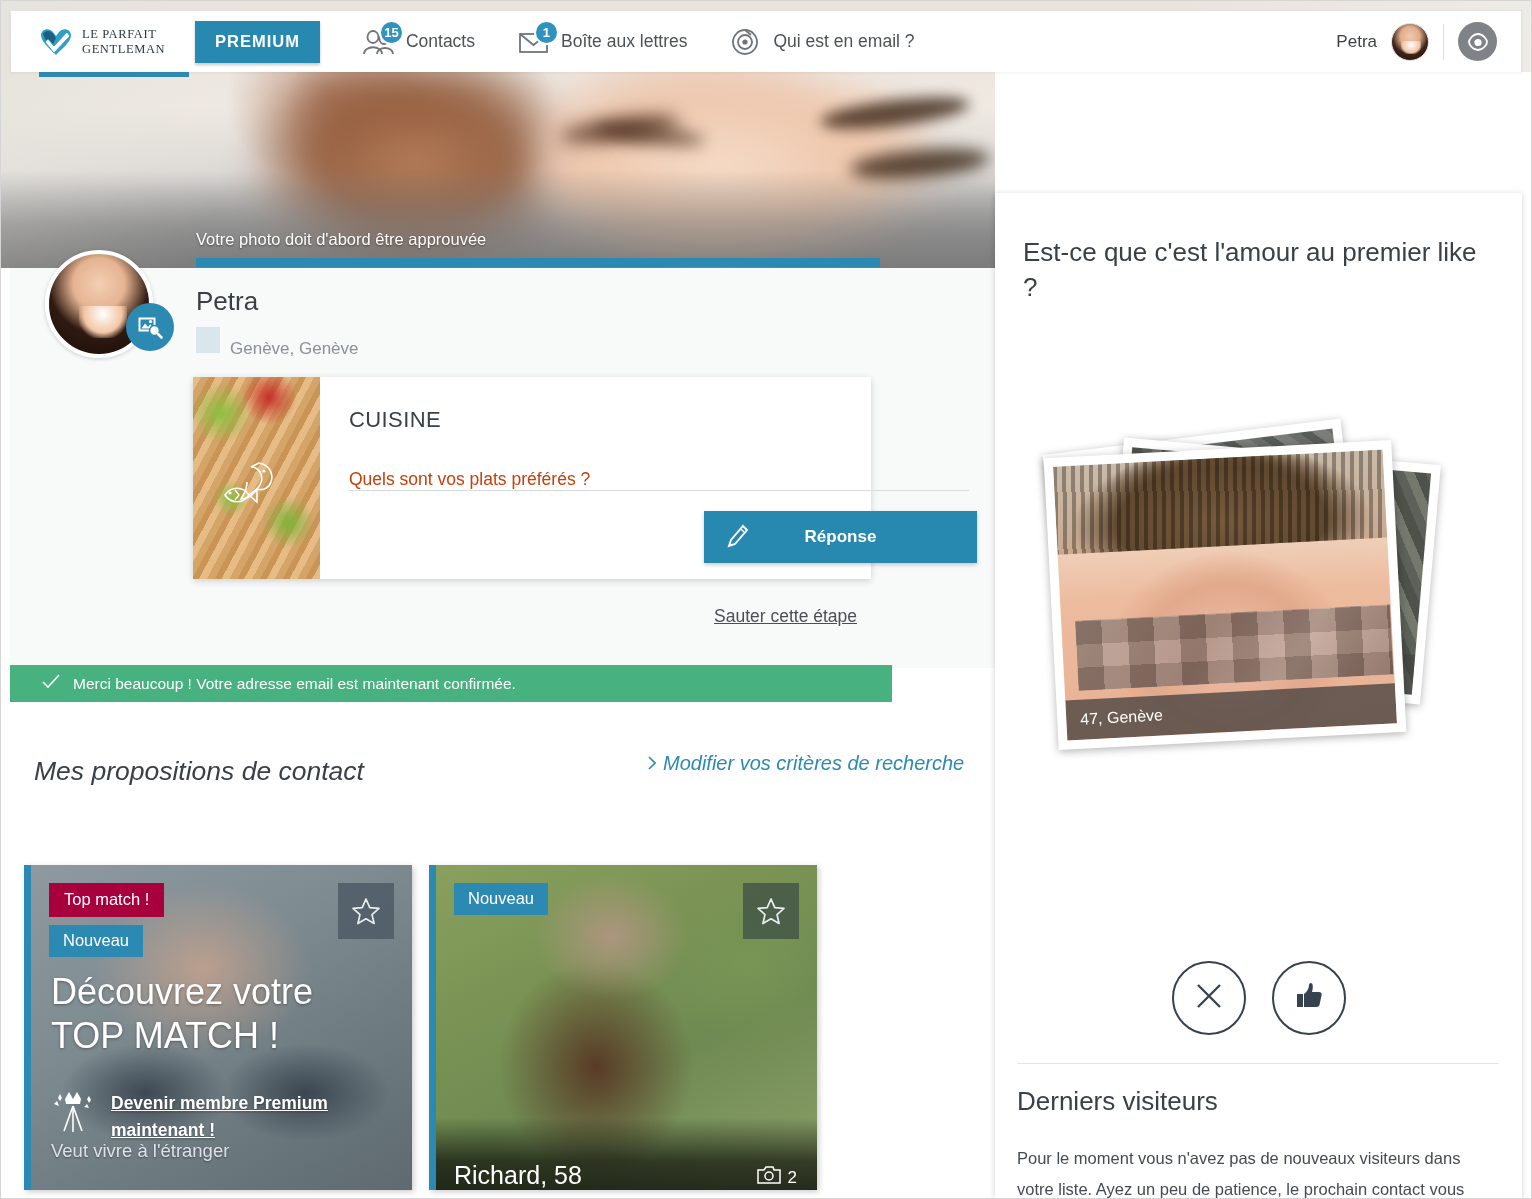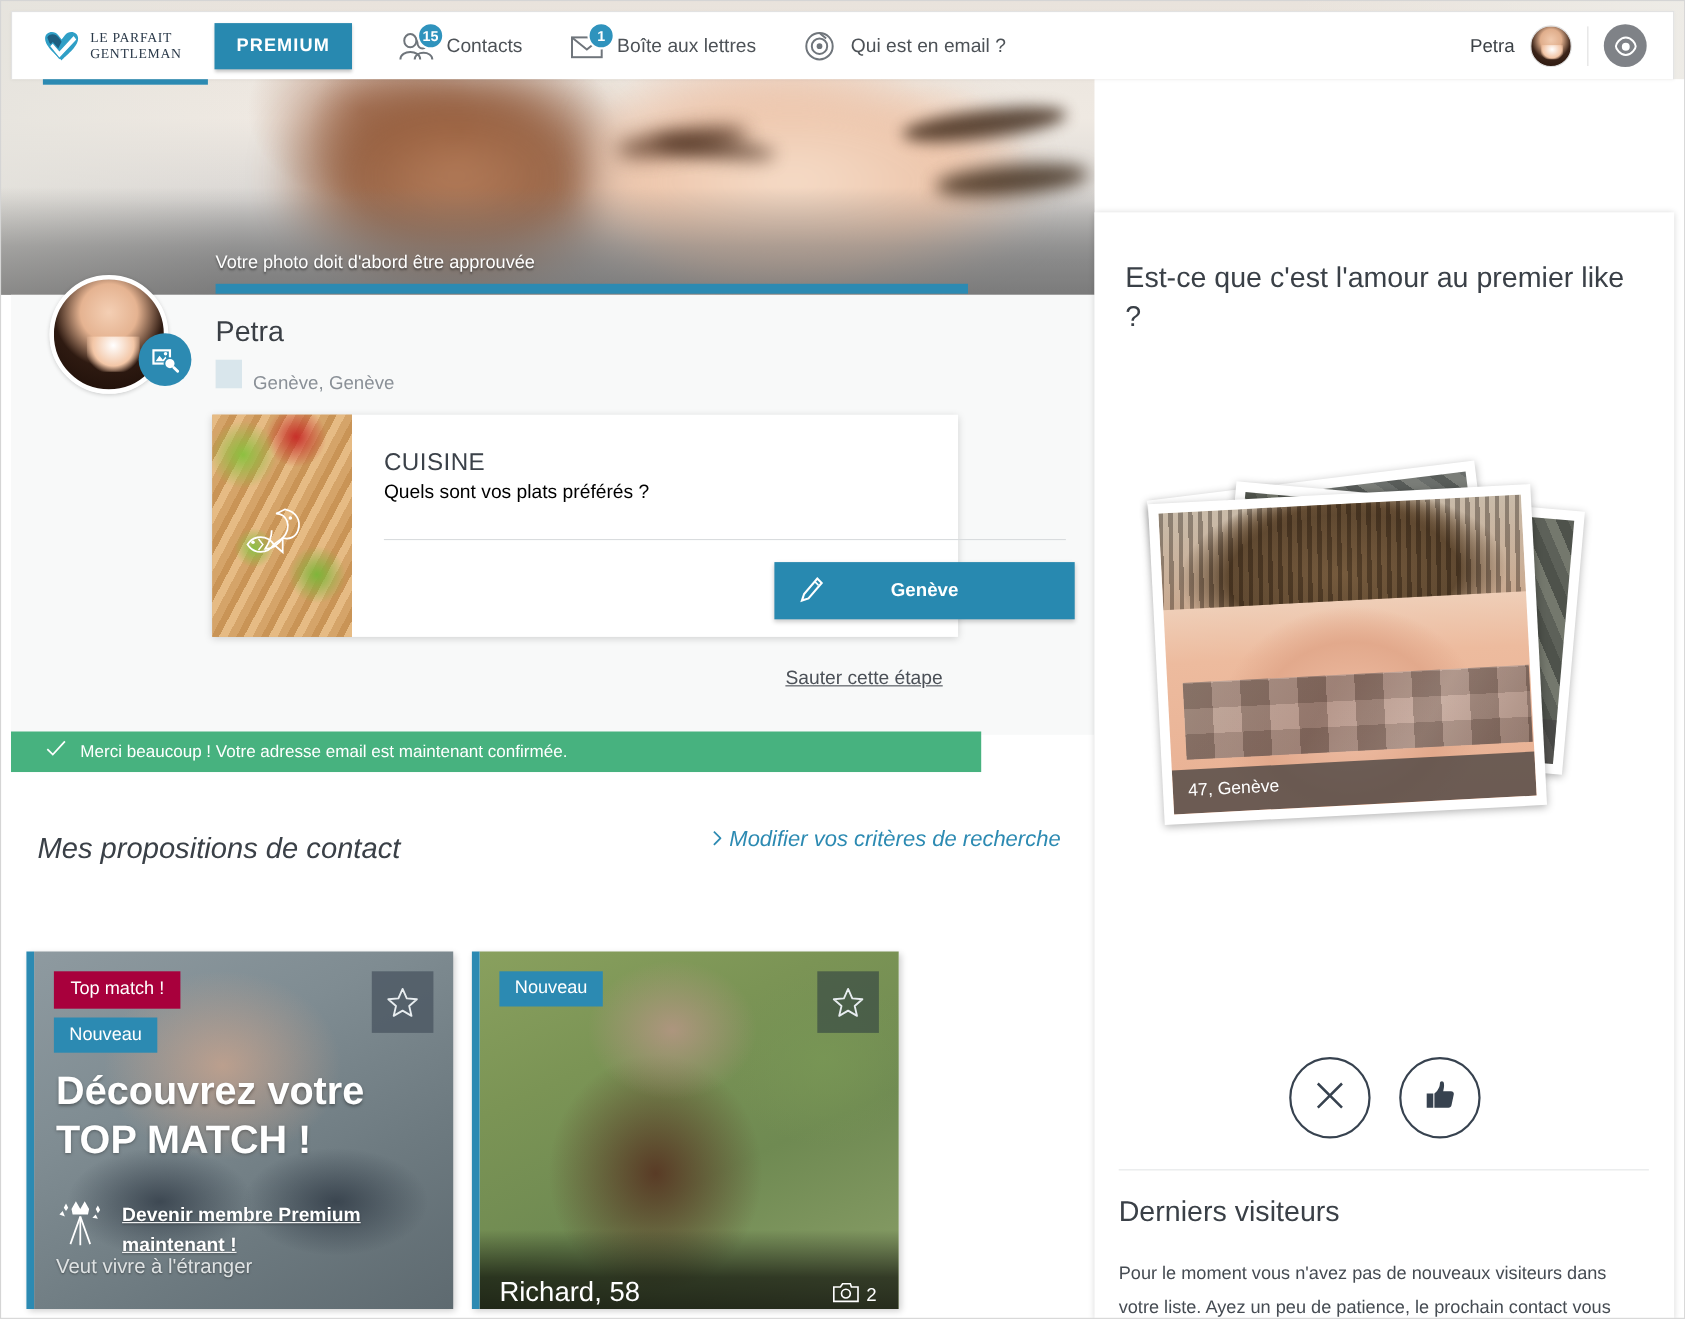--- a/index.html
+++ b/index.html
@@ -131,21 +131,21 @@
       radial-gradient(circle at 22% 18%, #8dc040 0%, rgba(141,192,64,0) 16%),
       radial-gradient(circle at 60% 10%, #c8302a 0%, rgba(200,48,42,0) 14%),
       radial-gradient(circle at 75% 72%, #7fb53a 0%, rgba(127,181,58,0) 15%),
       radial-gradient(circle at 30% 60%, #8cbf45 0%, rgba(140,191,69,0) 12%),
       repeating-linear-gradient(118deg, #e6bb84 0 7px, #d5a469 7px 14px, #c99456 14px 20px),
       #cfa065;
   }
   .cuisine-img .icon-overlay { position:absolute; left:24px; top:78px; }
   .cuisine-body { flex:1; padding: 30px 28px 0 29px; position:relative; }
   .cuisine-title { font-size:22px; color:#3b4149; letter-spacing:.4px; }
-  .cuisine-q { font-size:17.5px; color:#000000; margin-top:4px; }
+  .cuisine-q { font-size:17.5px; color:#c2410c; margin-top:36px; }
   .cuisine-rule { position:absolute; left:29px; top:113px; width:620px; height:1px; background:#d9dcde; }
   .reponse-btn {
     position:absolute; left:384px; top:134px; width:273px; height:52px; background:#2889b0;
     border:none; color:#fff; font-size:17px; font-weight:bold; cursor:pointer;
     display:flex; align-items:center; justify-content:center; gap:0;
     box-shadow: 0 2px 4px rgba(0,0,0,.2);
   }
   .reponse-btn .pen { position:absolute; left:22px; top:13px; }
   .skip-link {
     position:absolute; left:714px; top:606px; font-size:17.5px; color:#4b5057;
@@ -198,21 +198,21 @@
   .c1 .badge-new { top:60px; }
   .c2 .badge-new { top:18px; }
   .star-btn {
     position:absolute; right:18px; top:18px; width:56px; height:56px;
     background: rgba(40,54,64,.55); display:flex; align-items:center; justify-content:center;
     cursor:pointer; z-index:6;
   }
   .c1 .star-btn { background: rgba(74,86,97,.78); }
   .promo-h {
     position:absolute; left:20px; top:105px; width:330px; color:#fff;
-    font-size:36px; line-height:44px; font-weight:bold; z-index:5;
+    font-size:36px; line-height:44px; font-weight:normal; z-index:5;
     text-shadow: 0 1px 3px rgba(0,0,0,.35);
   }
   .promo-link-row { position:absolute; left:20px; top:222px; display:flex; gap:14px; align-items:center; z-index:5;}
   .promo-link {
     color:#fff; font-size:17.5px; font-weight:bold; text-decoration:underline;
     line-height:27px; width:255px; cursor:pointer;
     text-shadow: 0 1px 2px rgba(0,0,0,.4);
   }
   .promo-sub {
     position:absolute; left:20px; top:275px; color:#dfe3e4; font-size:18.5px; z-index:5;
@@ -414,21 +414,21 @@
       <div class="cuisine-title">CUISINE</div>
       <div class="cuisine-q">Quels sont vos plats préférés ?</div>
       <div class="cuisine-rule"></div>
       <button class="reponse-btn">
         <span class="pen">
           <svg width="24" height="26" viewBox="0 0 24 26">
             <path d="M17 2 L21 6 L9 20 L3 22 L5 16 Z" fill="none" stroke="#fff" stroke-width="1.9"></path>
             <path d="M15 5 L18 8" stroke="#fff" stroke-width="1.5"></path>
           </svg>
         </span>
-        <span>Genève</span>
+        <span>Réponse</span>
       </button>
     </div>
   </div>
 
   <a class="skip-link">Sauter cette étape</a>
 
   <div class="success">
     <span>
       <svg width="18" height="16" viewBox="0 0 18 16">
         <path d="M1 8 L6 13 L17 1" fill="none" stroke="#ffffff" stroke-width="1.6"></path>

